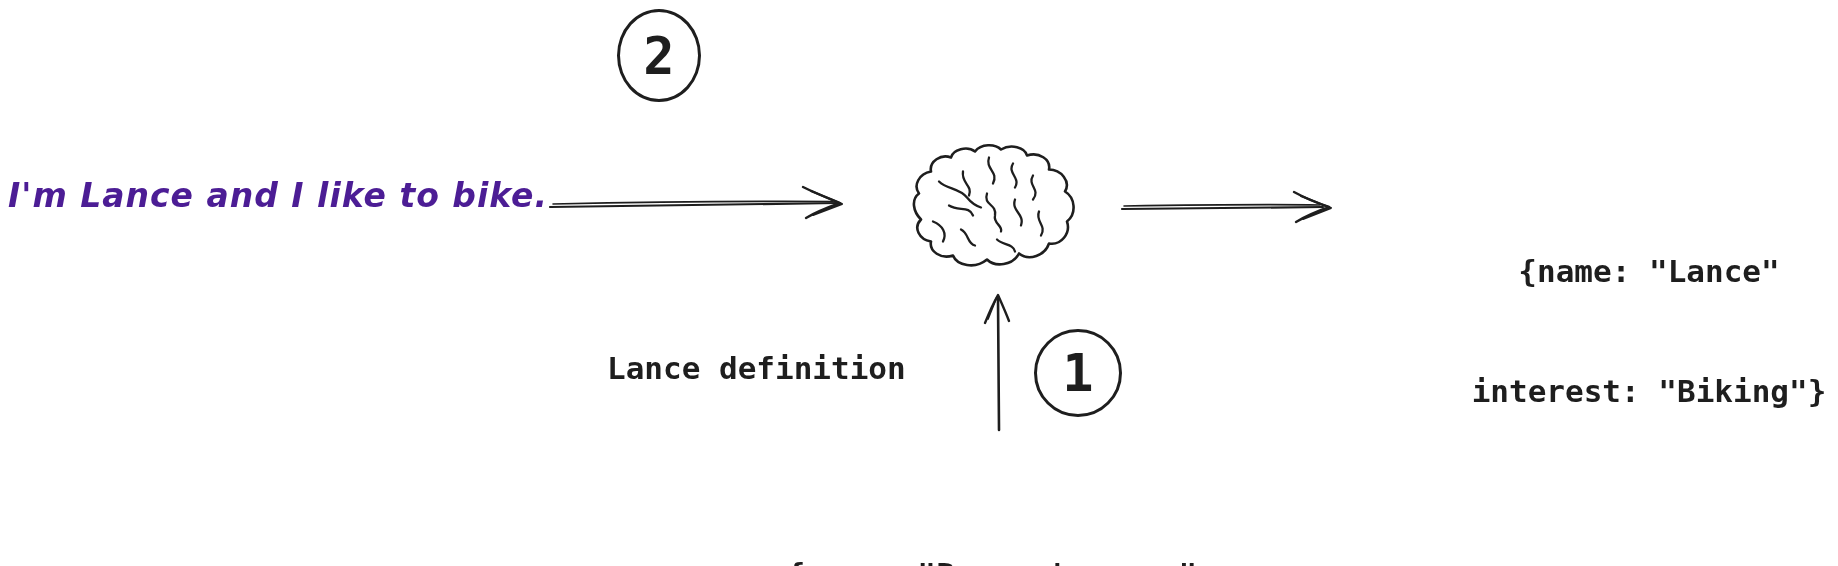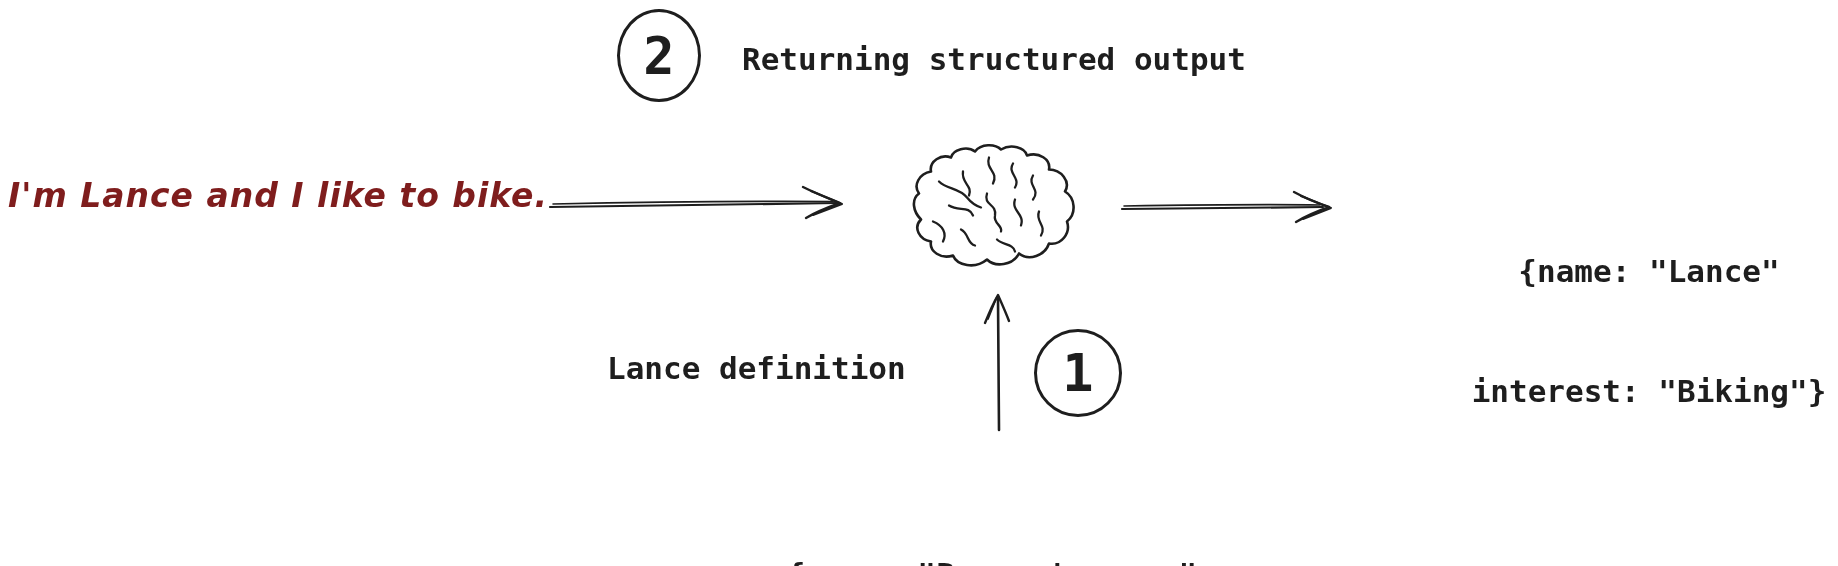--- a/index.html
+++ b/index.html
@@ -56,42 +56,41 @@
   }
   .code-line { display: block; }
 
   
   .handwritten {
     position: absolute;
     font-family: "DejaVu Sans", cursive, sans-serif;
     font-style: italic;
     font-weight: 600;
     font-size: 33px;
-    color: #7f1d1d;
+    color: #4c1d95;
     white-space: pre;
     letter-spacing: 1px;
   }
 
   svg { display: block; }
   .ink-stroke {
     stroke: #1e1e1e;
     fill: none;
     stroke-linecap: round;
     stroke-linejoin: round;
   }
 </style>
 </head>
 <body>
 
 <div class="canvas">
 
   <div class="step-circle" style="left:617px; top:9px; width:84px; height:93px;">
     <span class="step-num">2</span>
   </div>
-  <div class="mono-label" style="left:742px; top:41px;">Returning structured output</div>
 
   <div class="handwritten" style="left:8px; top:176px;">I'm Lance and I like to bike.</div>
 
   <svg class="abs" style="left:545px; top:180px;" width="300" height="50" viewBox="0 0 300 50">
     <path class="ink-stroke" stroke-width="2.2" d="M 5 27 L 292 23"></path>
     <path class="ink-stroke" stroke-width="1.6" d="M 8 24 C 100 22, 200 21, 288 21.5"></path>
     <path class="ink-stroke" stroke-width="2.4" d="M 258 7 C 270 13, 283 18, 295 23 C 284 27, 271 32, 261 38"></path>
     <path class="ink-stroke" stroke-width="2" d="M 266 11 L 297 24 L 268 35"></path>
   </svg>
 

